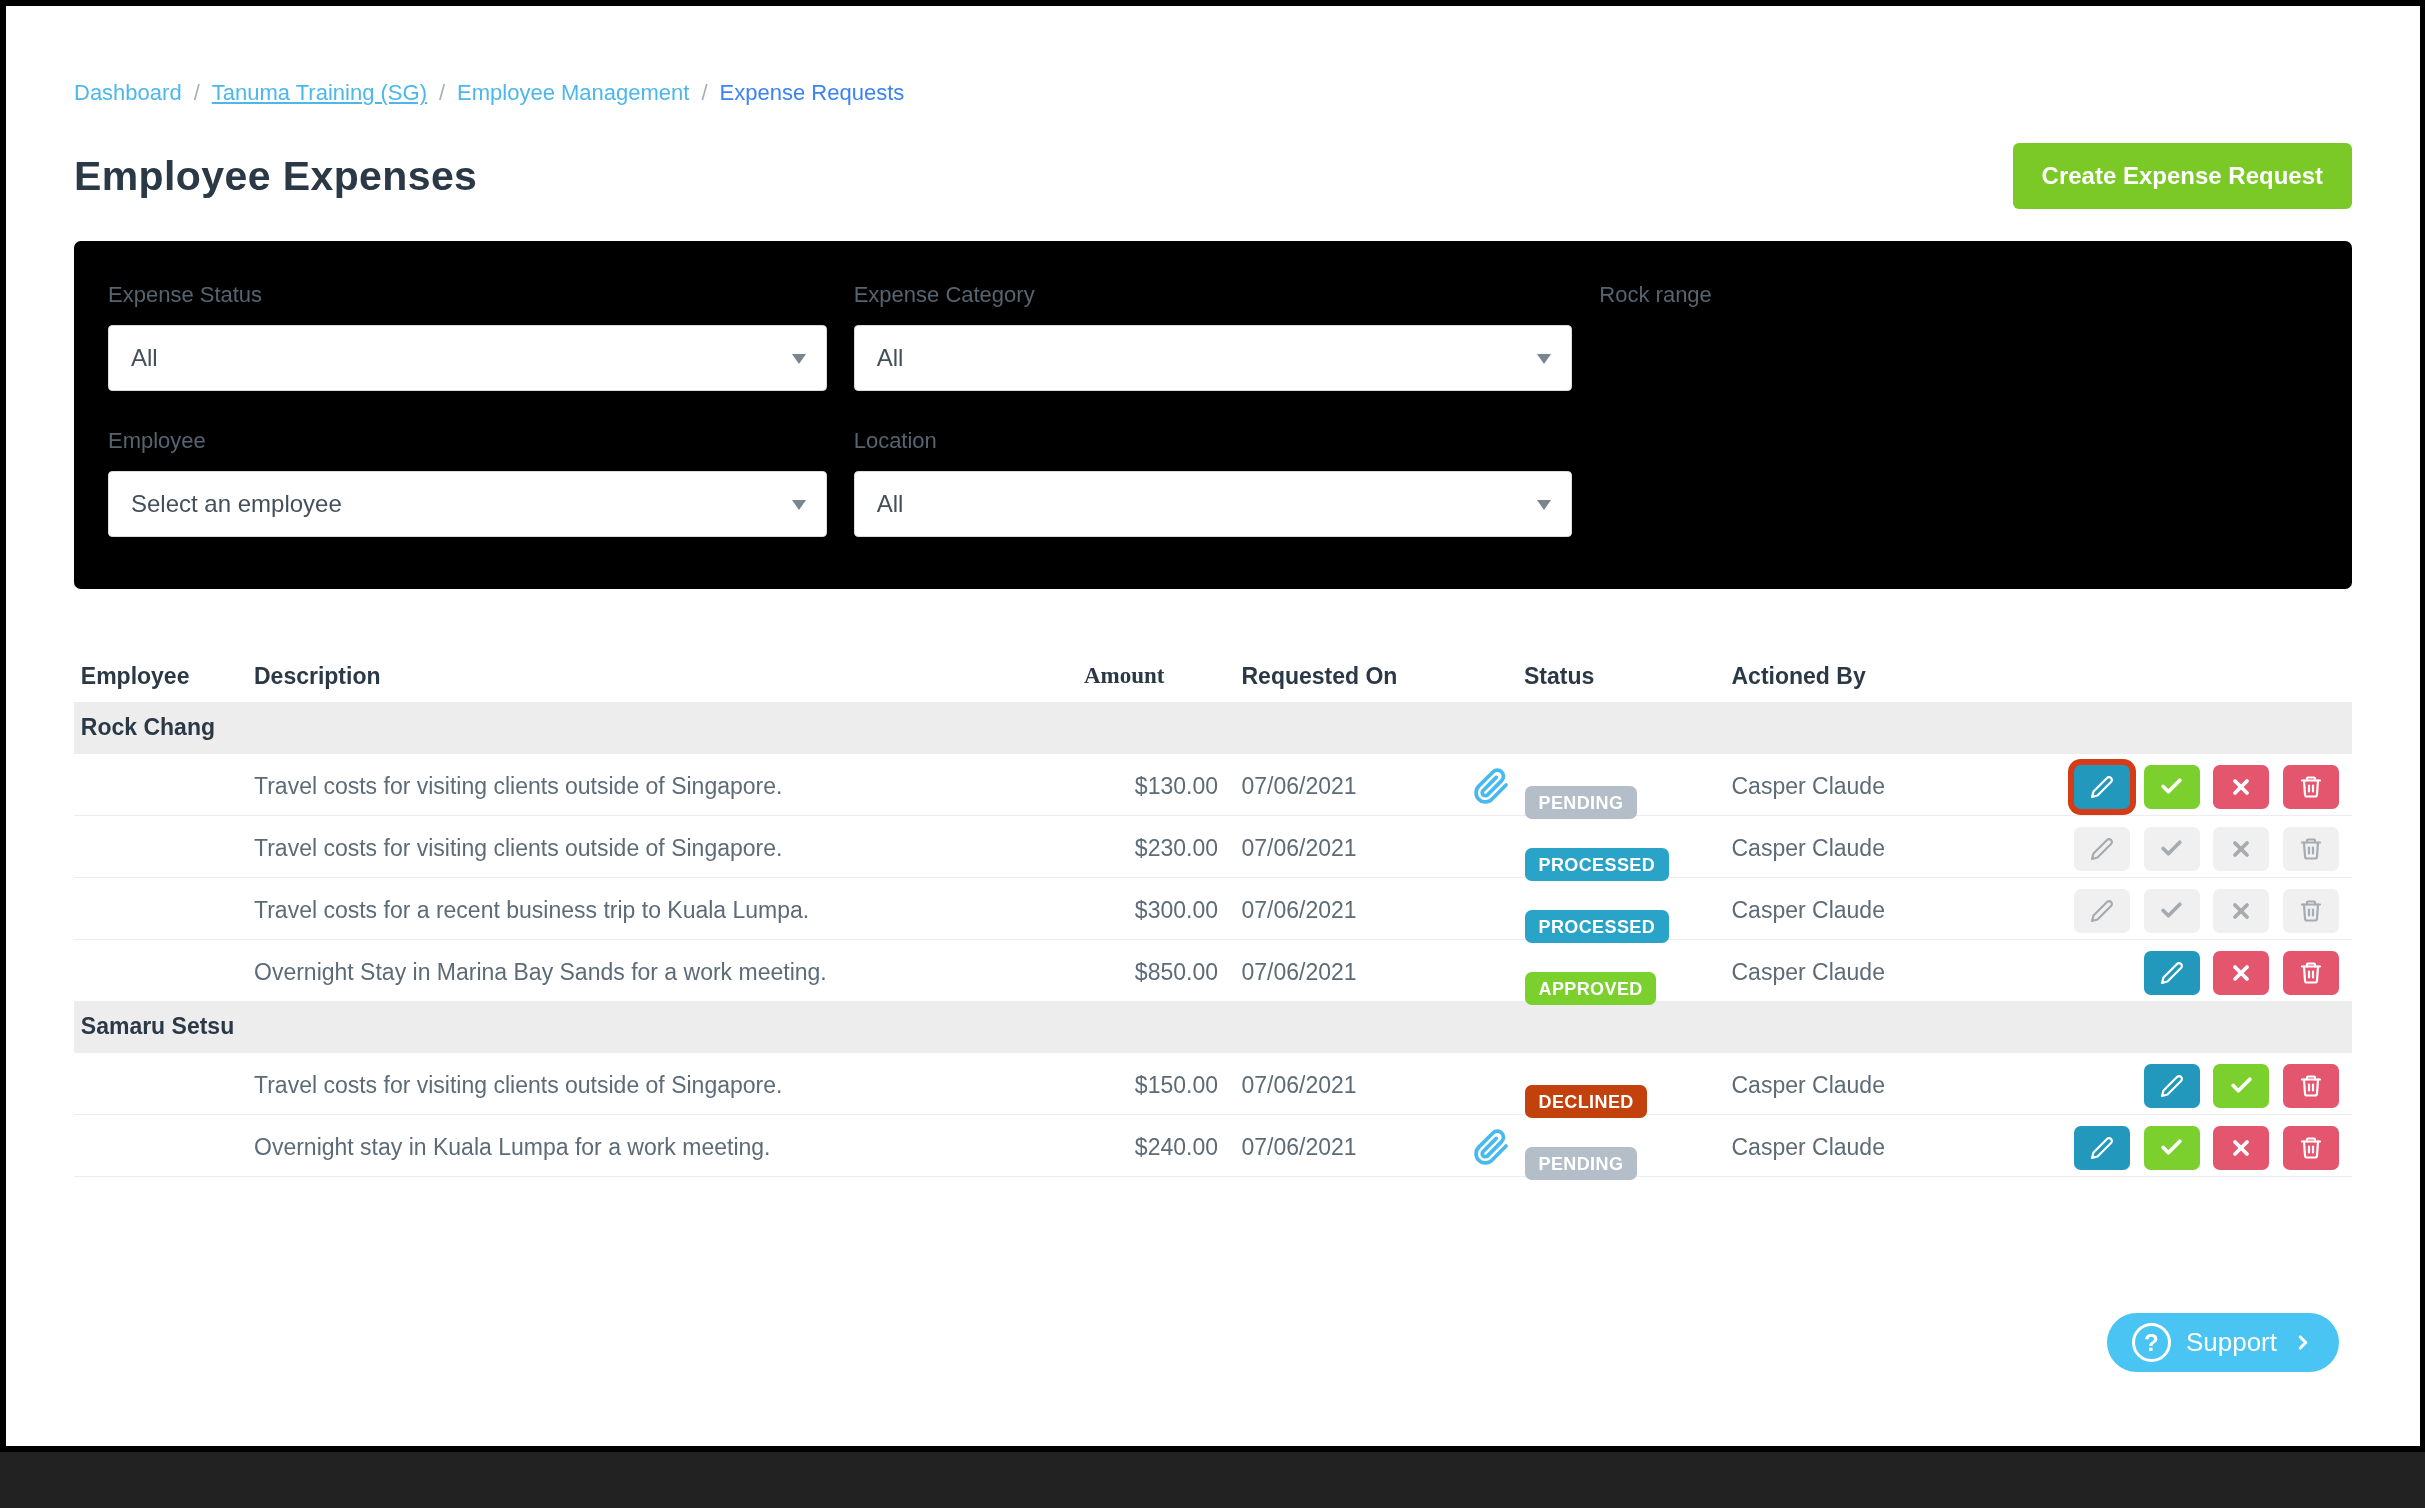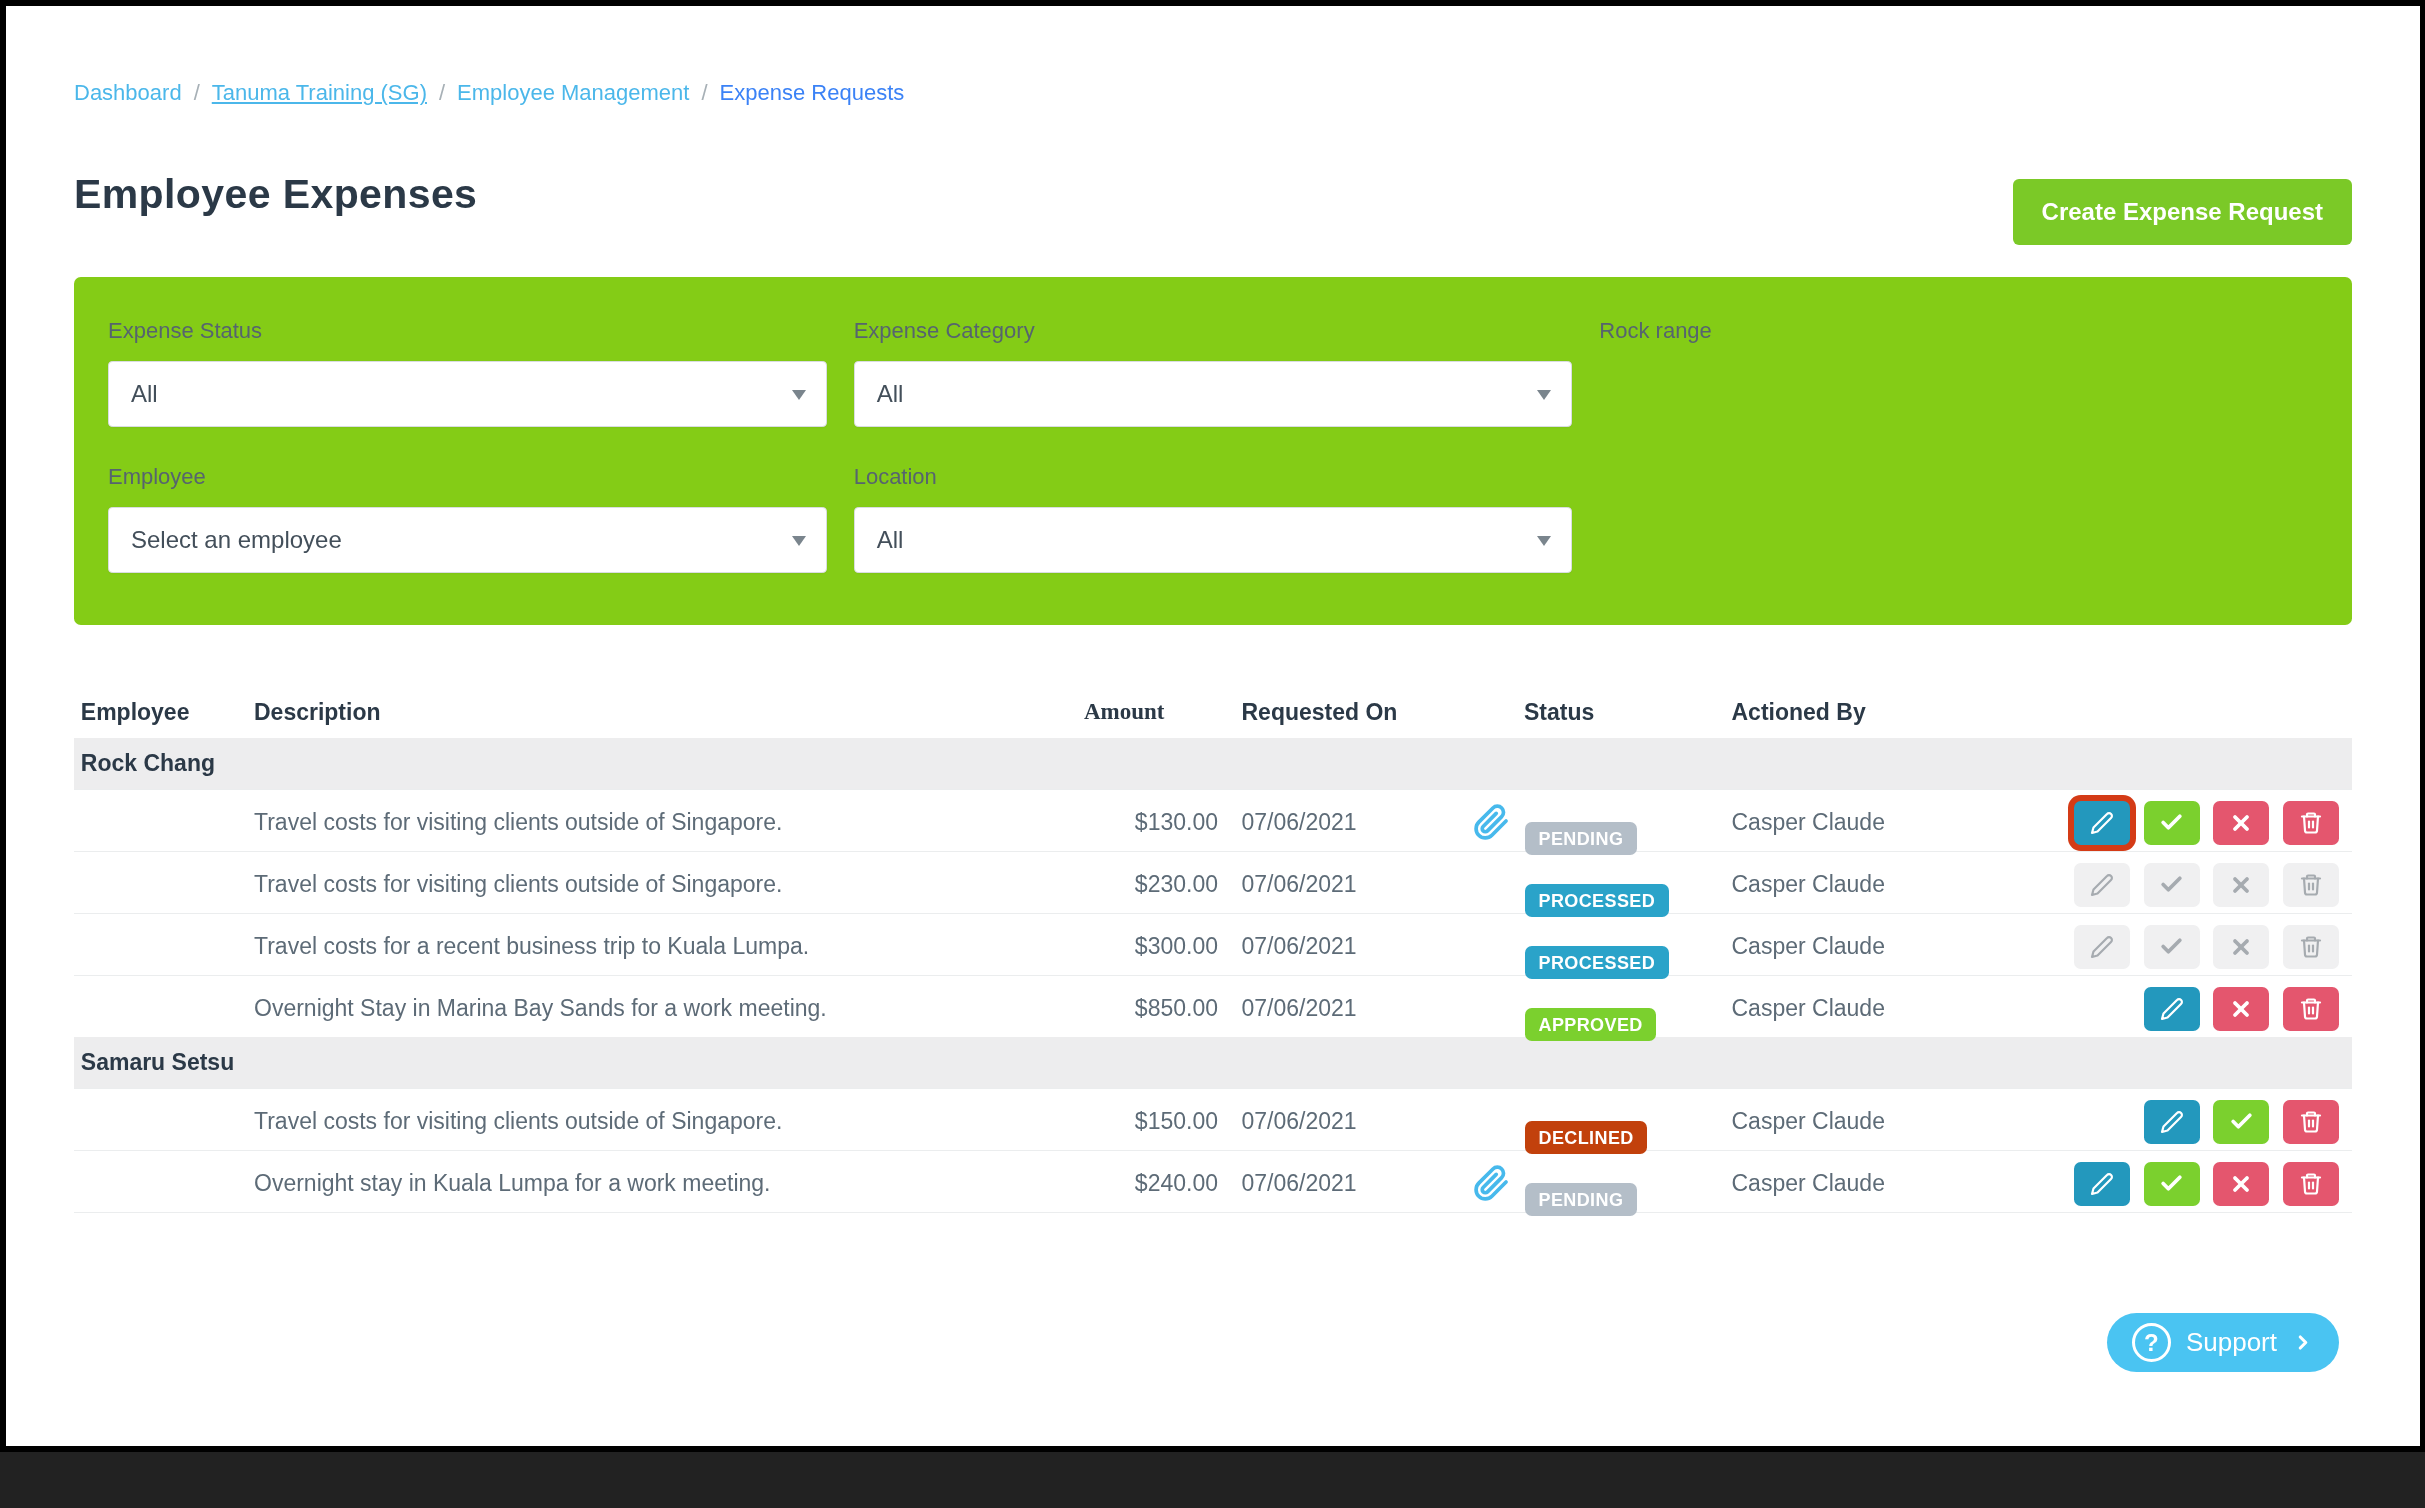--- a/index.html
+++ b/index.html
@@ -21,26 +21,26 @@
   .breadcrumb .crumb-link.underlined { text-decoration:underline; }
   .breadcrumb .crumb-current { color:#3b82f6; }
   .breadcrumb .sep { color:#a7b0b6; }
 
   
   .title-row { margin-top:37px; display:flex; justify-content:space-between; align-items:center; }
   .page-title { font-size:41px; font-weight:bold; color:#2b3947; letter-spacing:0.4px; }
   .create-btn {
     background:#7bc927; color:#fff; border:none; border-radius:6px;
     font-size:24px; font-weight:bold; font-family:inherit;
-    padding:16px 29px; height:66px; cursor:pointer;margin-top:36px;
+    padding:16px 29px; height:66px; cursor:pointer;
   }
 
   
   .filter-panel {
-    margin-top:32px; background:#84cc16; border-radius:6.8px;
+    margin-top:32px; background:#000000; border-radius:6.8px;
     padding:41px 34px 52px 34px;
   }
   .filter-grid { display:grid; grid-template-columns:repeat(3, 1fr); column-gap:27px; row-gap:37px; }
   .flabel { font-size:22px; color:#56646f; margin-bottom:17px; }
   .select, .text-input {
     height:66px; background:#fff; border:0.8px solid #d9dde1; border-radius:4.2px;
     display:flex; align-items:center; padding:0 22px;
     font-size:24px; color:#434f5a;
     box-shadow:0 0.8px 1.7px rgba(0,0,0,0.04);
     position:relative; cursor:pointer;

